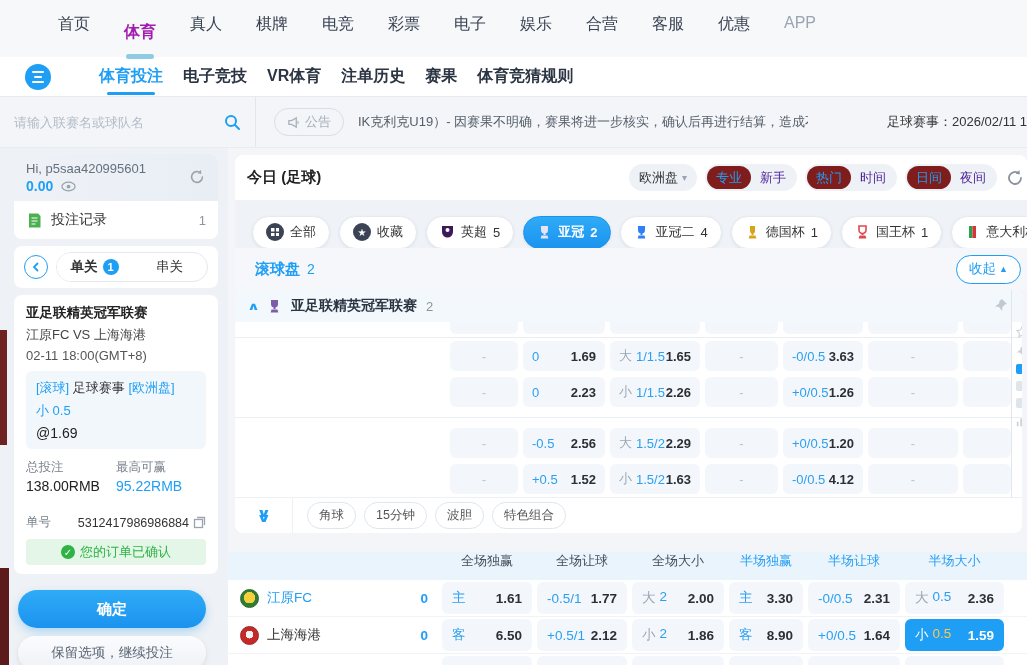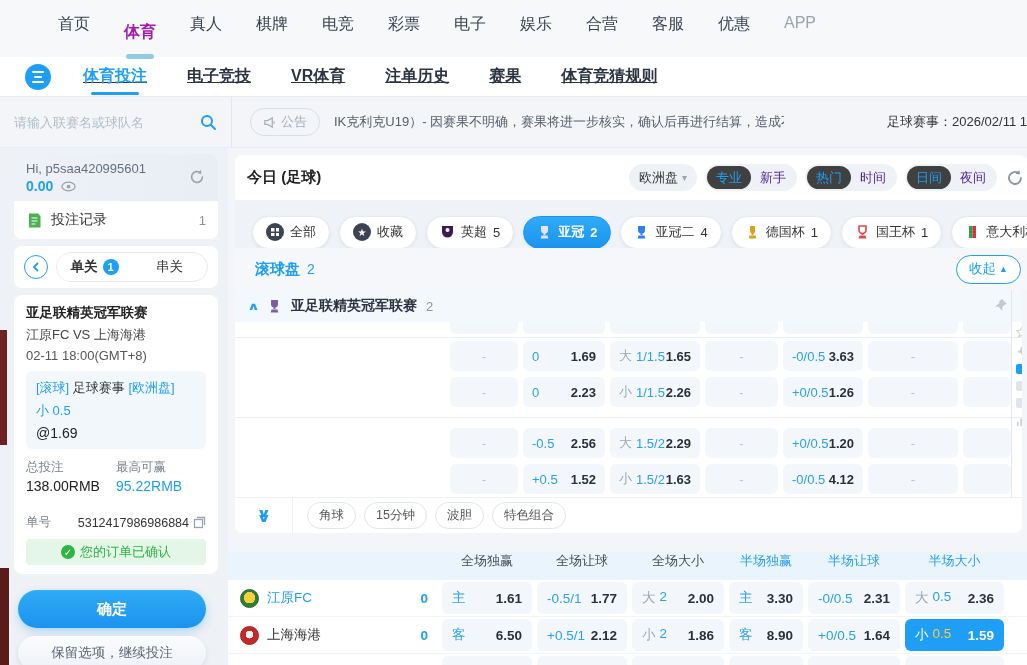--- a/index.html
+++ b/index.html
@@ -19,29 +19,29 @@
   .top-menu .itm.active::after { content:""; position:absolute; left:2px; right:2px; bottom:-10px;
     height:5px; border-radius:3px; background:#8fcbe3; }
   .top-menu .itm.muted { color:#9aa4b2; }
 
   
   .sub-nav { height:40px; background:#fff; border-bottom:1px solid #e7ebf0; display:flex; align-items:center; }
   .burger { width:26px; height:26px; border-radius:50%; background:#1e9ef4; margin-left:25px;
     display:flex; flex-direction:column; justify-content:center; align-items:center; gap:3px; }
   .burger i { display:block; width:12px; height:2px; background:#fff; border-radius:1px; }
   .burger i:nth-child(2){ width:8px; }
-  .sub-menu { display:flex; margin-left:32px; gap:40px;text-decoration:underline; }
+  .sub-menu { display:flex; margin-left:48px; gap:20px; }
   .sub-menu .itm { font-size:16px; font-weight:bold; color:#2b3442; cursor:pointer; position:relative; }
   .sub-menu .itm.active { color:#1e9ef4; }
   .sub-menu .itm.active::after { content:""; position:absolute; left:8px; right:8px; bottom:-8px;
     height:3px; border-radius:2px; background:#1e9ef4; }
 
   
   .mid-row { height:51px; display:flex; border-bottom:1px solid #e8ecf1; background:#f3f5f8; }
-  .search-box { width:232px; border-right:1px solid #e3e7ed; display:flex; align-items:center; padding:0 14px; }
+  .search-box { width:256px; border-right:1px solid #e3e7ed; display:flex; align-items:center; padding:0 14px; }
   .search-box input { flex:1; border:none; outline:none; background:transparent; font-size:13px; color:#333; }
   .search-box input::placeholder { color:#b3bcc7; }
   .mag { width:17px; height:17px; flex:none; }
   .announce { flex:1; display:flex; align-items:center; position:relative; padding-left:18px; }
   .ann-pill { display:flex; align-items:center; gap:5px; border:1px solid #d9dfe6; border-radius:14px;
     padding:4px 12px; color:#a9b2bc; font-size:13px; background:#f3f5f8; }
   .ann-text { margin-left:14px; font-size:13px; color:#555e69; white-space:nowrap; overflow:hidden; width:450px; }
   .ann-right { position:absolute; right:0; font-size:13px; color:#333; background:#f3f5f8; padding-left:10px; }
 
   
@@ -104,21 +104,21 @@
   .today-bar { background:#fff; border-radius:8px 8px 0 0; margin:7px 0 0 7px; height:45px;
     display:flex; align-items:center; padding:0 12px; }
   .today-title { font-size:15px; font-weight:bold; color:#222; }
   .tb-right { margin-left:auto; display:flex; align-items:center; gap:8px; }
   .drop { background:#eef2f7; border-radius:14px; height:27px; display:flex; align-items:center;
     padding:0 10px; font-size:13px; color:#333; gap:4px; cursor:pointer; }
   .drop .car { color:#9aa4b0; font-size:10px; }
   .tgl { background:#eef2f7; border-radius:14px; height:27px; display:flex; align-items:center; padding:2px; }
   .tgl .t { padding:0 9px; font-size:13px; color:#4c1d95; height:23px; display:flex; align-items:center;
     border-radius:12px; cursor:pointer; }
-  .tgl .t.on { background:#404040; color:#1e9ef4; }
+  .tgl .t.on { background:#7f1d1d; color:#1e9ef4; }
   .rfr { width:20px; height:20px; margin-right:-10px; flex:none; }
 
   .pills-row { background:#eff3f7; height:48px; display:flex; align-items:center; gap:9px;
     padding:16px 0 0 17px; margin-left:7px; overflow:hidden; }
   .lpill { background:#fff; border:1px solid #e5eaf1; box-shadow:0 1px 3px rgba(150,160,180,.18);
     border-radius:17px; height:33px; display:flex; align-items:center; gap:6px; padding:0 13px;
     font-size:13px; color:#333; cursor:pointer; flex:none; }
   .lpill.on { background:linear-gradient(180deg,#2fabf7,#1b93ef); color:#fff; border-color:#1b93ef;
     font-weight:bold; }
   .cicon { width:18px; height:18px; border-radius:50%; background:#3c4354; color:#fff; display:flex;

